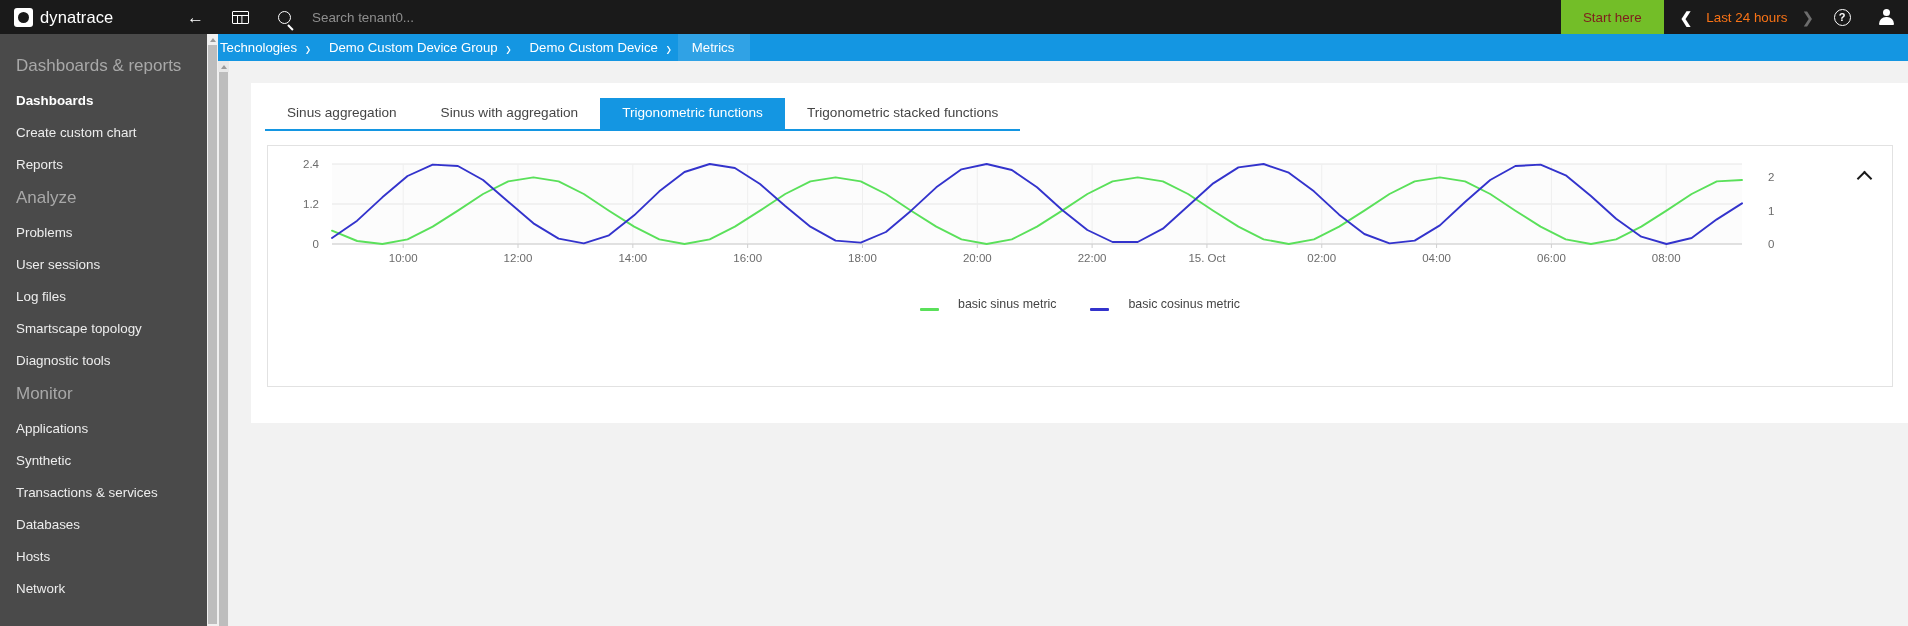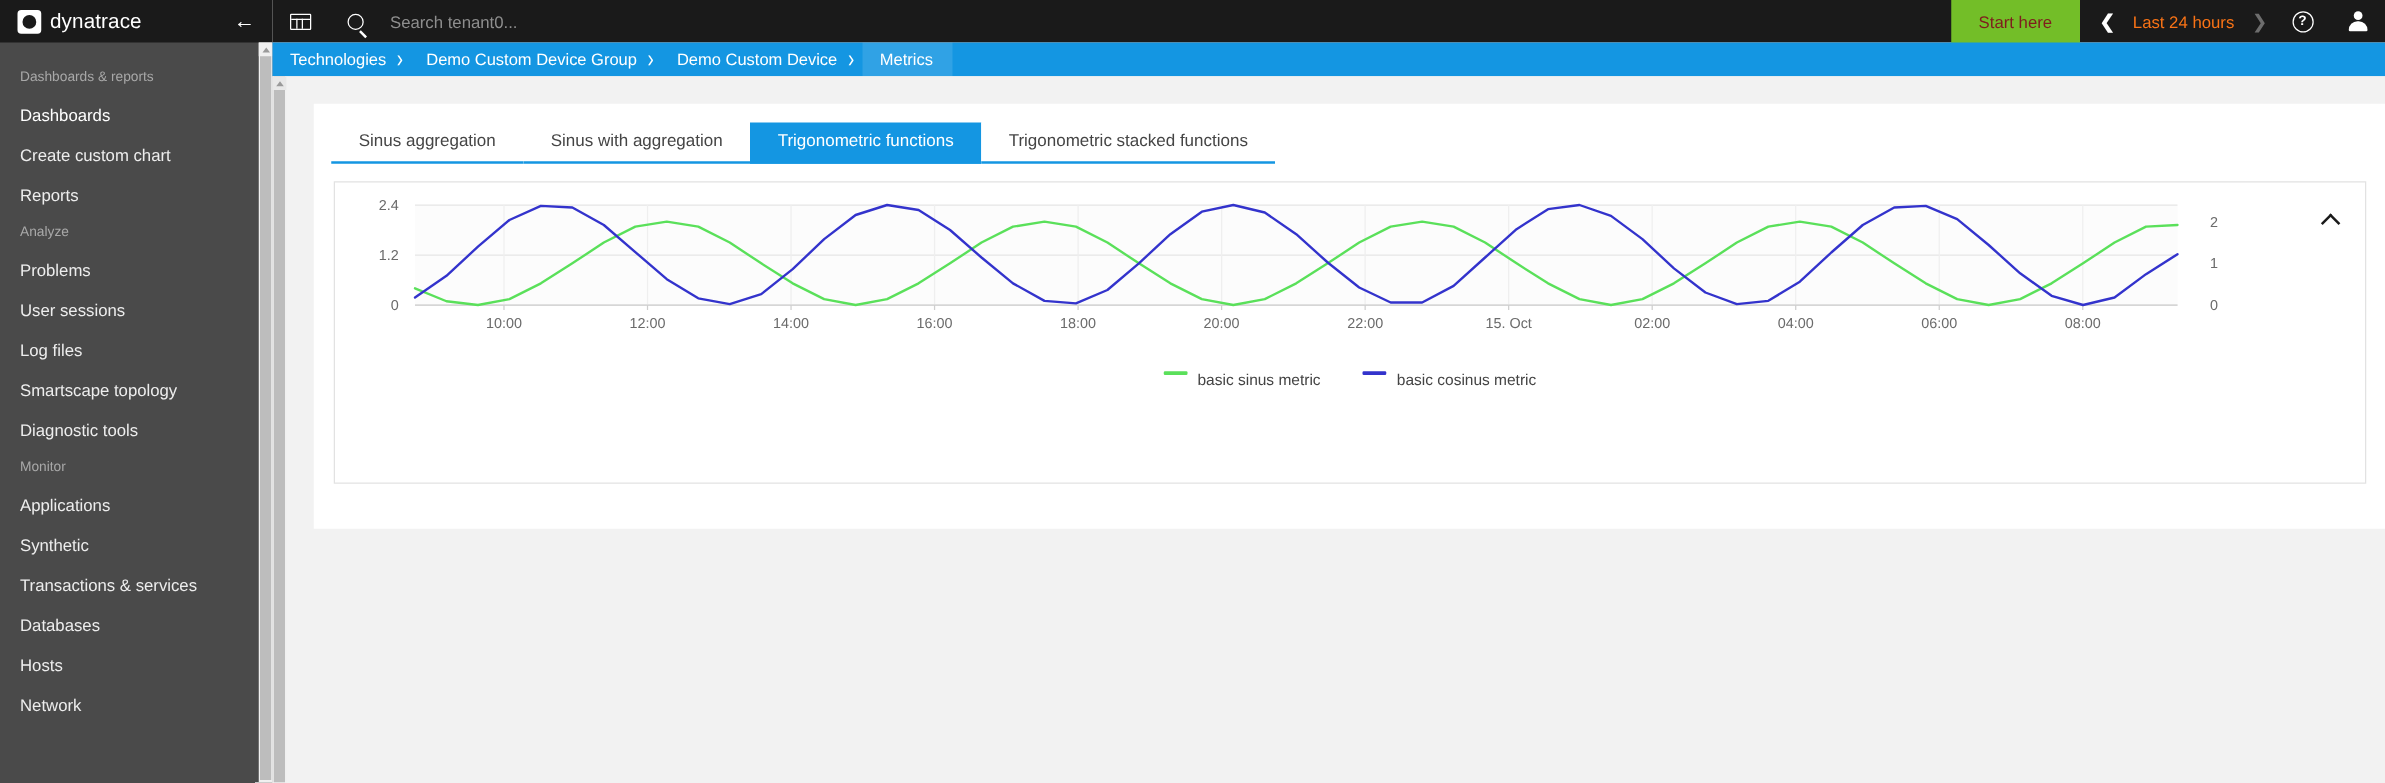--- a/index.html
+++ b/index.html
@@ -44,29 +44,29 @@
   }
   .logo-text { color: #fff; font-size: 16.5px; letter-spacing: .1px; font-weight: 400; }
   .collapse-arrow {
     position: absolute; right: 14px; top: 50%;
     transform: translateY(-50%);
     color: #fff; font-size: 17px; line-height: 1;
     cursor: pointer;
   }
   .nav { padding-top: 14px; }
   .nav-group-label {
-    color: #a8a8a8; font-size: 11px;
+    color: #a8a8a8; font-size: 17px;
     padding: 8px 0 8px 16px;
   }
   .nav-item {
     color: #ededed; font-size: 13.4px;
     padding: 8.5px 0 8.5px 16px;
     cursor: pointer; white-space: nowrap;
   }
-  .nav-item.bold { font-weight: 400; color: #fff; }
+  .nav-item.bold { font-weight: 700; color: #fff; }
   .sb-scroll {
     position: absolute; right: 0; top: 34px;
     width: 11px; height: 592px;
     background: #f0f0f0;
   }
   .sb-thumb {
     position: absolute; left: 1px; top: 2px;
     width: 9px; height: 588px;
     background: #bdbdbd;
   }
@@ -163,21 +163,21 @@
     display: flex; align-items: stretch;
     flex: 0 0 27px;
     position: relative;
   }
   .crumb {
     display: flex; align-items: center;
     color: #fff; font-size: 13.2px;
     padding: 0 2px 0 12px;
     cursor: pointer; white-space: nowrap;
   }
-  .crumb:first-child { padding-left: 14px; }
+  .crumb:first-child { padding-left: 2px; }
   .crumb.current { background: rgba(255,255,255,0.12); padding-left: 14px; padding-right: 16px; }
   .crumb-sep {
     width: 18px; display: flex; align-items: center; justify-content: center;
     color: #fff; font-size: 15px; font-weight: 300;
     transform: scaleY(1.35);
   }
 
   
   .content {
     flex: 1; background: #f2f2f2;
@@ -252,21 +252,21 @@
     position: relative;
     margin: 14px 0 0 0;
     height: 126px;
   }
   .plot-svg { display: block; }
 
   .legend {
     display: flex; justify-content: center; align-items: center;
     gap: 34px; margin-top: 11px;
   }
-  .legend-item { display: flex; align-items: flex-start; gap: 8px; }
+  .legend-item { display: flex; align-items: flex-end; gap: 19px; }
   .legend-swatch { width: 19px; height: 3px; border-radius: 1px; }
   .legend-label { font-size: 12.4px; color: #444; white-space: nowrap; }
 </style>
 </head>
 <body>
 
 <div class="app">
 
   <aside class="sidebar">
     <div class="sidebar-top">

